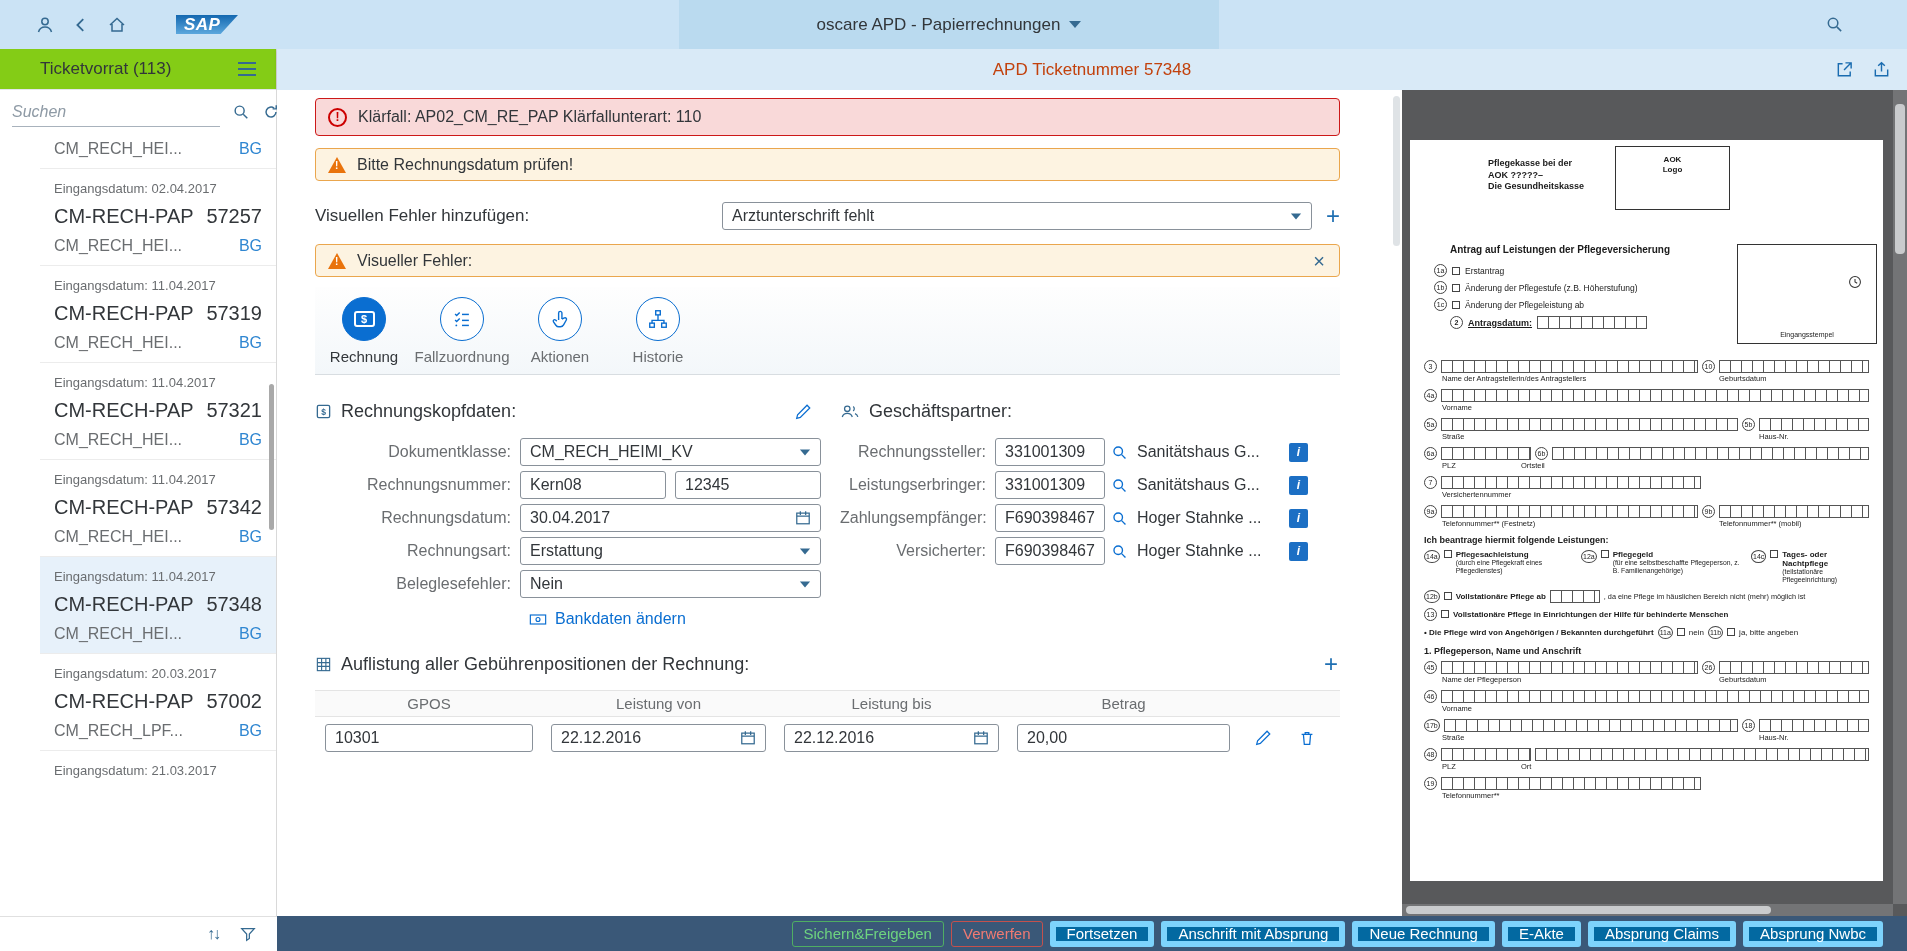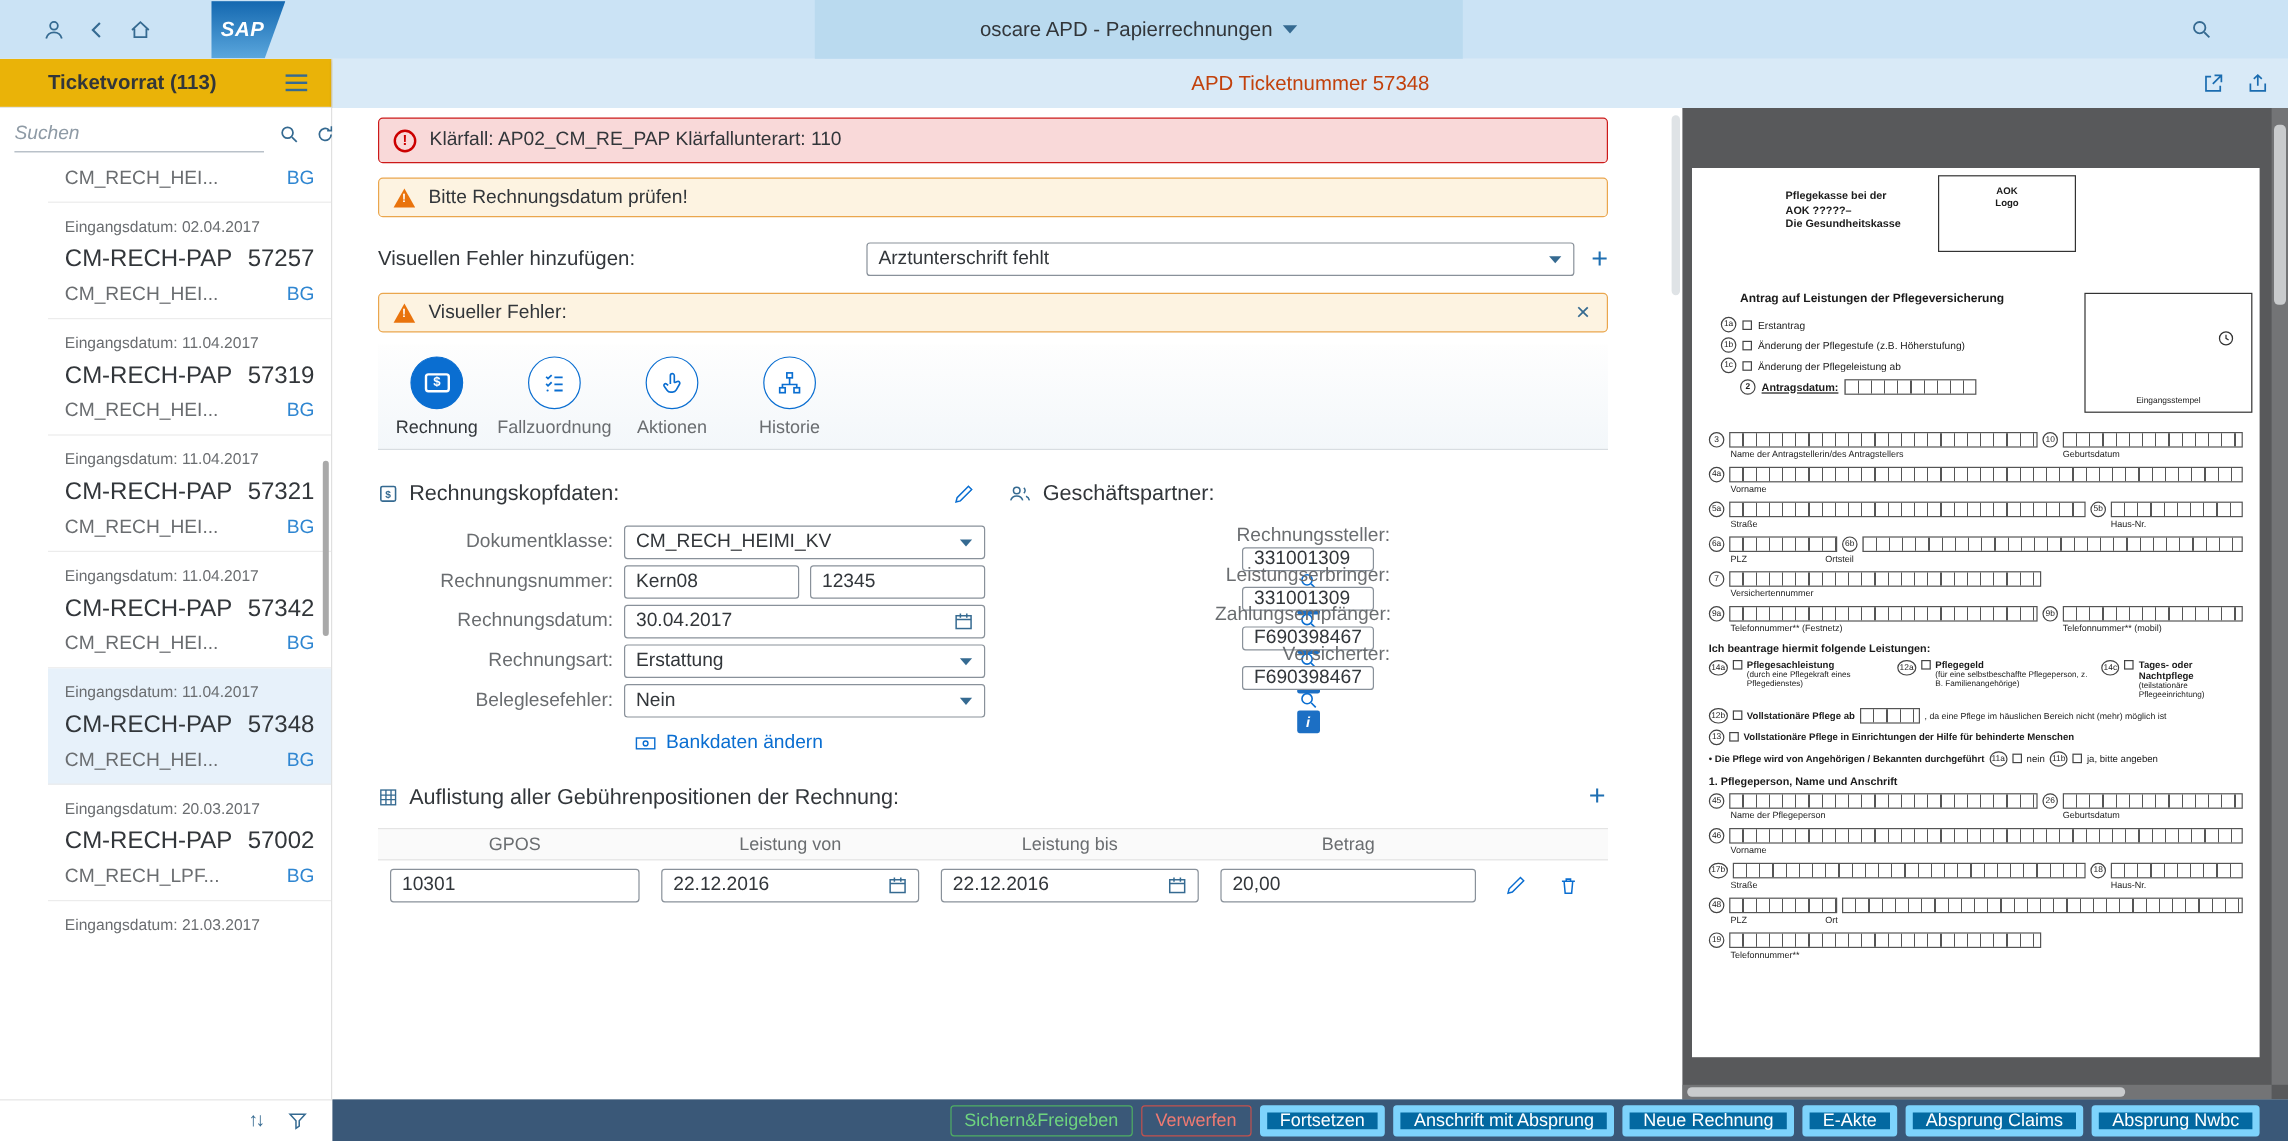--- a/index.html
+++ b/index.html
@@ -5,32 +5,32 @@
   * { margin:0; padding:0; box-sizing:border-box; }
   html,body { width:1907px; height:951px; }
   body { font-family:"Liberation Sans",sans-serif; color:#32363a; background:#fff; overflow:hidden; }
   svg { display:block; }
   .root { position:relative; width:1907px; height:951px; display:flex; flex-direction:column; background:#fff; }
 
   
   .topbar { flex:0 0 49px; background:#cbe3f5; display:flex; align-items:center; position:relative; z-index:5; }
   .tb-icon { width:34px; height:34px; display:flex; align-items:center; justify-content:center; color:#356a91; cursor:pointer; }
   .tb-left { display:flex; align-items:center; margin-left:28px; gap:2px; }
-  .sap-logo { width:62px; height:48px; margin-left:40px; background:linear-gradient(180deg,#1468b0,#5ba7dd);
+  .sap-logo { width:62px; height:19px; margin-left:40px; background:linear-gradient(180deg,#1468b0,#5ba7dd);
     clip-path:polygon(0 0,100% 0,72% 100%,0 100%); color:#fff; font-style:italic; font-weight:bold;
     font-size:17px; display:flex; align-items:center; padding-left:8px; letter-spacing:.5px; }
   .tb-center { position:absolute; left:679px; width:540px; top:0; bottom:0; background:#badaef;
     display:flex; align-items:center; justify-content:center; gap:9px; font-size:17px; color:#32363a; cursor:pointer; }
   .tri-down { width:0; height:0; border-left:6px solid transparent; border-right:6px solid transparent; border-top:7px solid #356a91; }
   .tb-search { position:absolute; right:56px; top:7px; }
 
   
   .subrow { flex:0 0 41px; display:flex; }
-  .sb-head { width:277px; background:#eab308; border-bottom:1px solid #e3e6e9; border-right:1px solid #d9d9d9;
-    display:flex; align-items:center; padding:0 16px 0 40px;font-weight:bold; }
+  .sb-head { width:277px; background:#84cc16; border-bottom:1px solid #e3e6e9; border-right:1px solid #d9d9d9;
+    display:flex; align-items:center; padding:0 16px 0 40px; }
   .sb-head-title { font-size:17px; color:#32363a; }
   .burger { margin-left:auto; display:flex; flex-direction:column; gap:3.5px; cursor:pointer; padding:4px; }
   .burger i { display:block; width:18px; height:2.4px; background:#356a91; }
   .main-head { flex:1; background:#d9eaf7; display:flex; align-items:center; justify-content:center;
     position:relative; font-size:17px; color:#c2410c; box-shadow:0 1px 3px rgba(0,0,0,.18); }
   .mh-icons { position:absolute; right:16px; display:flex; gap:18px; color:#1a6cb0; }
   .mh-icons > div { cursor:pointer; }
 
   
   .bodyrow { flex:1 1 auto; min-height:0; display:flex; }
@@ -96,21 +96,21 @@
   .col-r { flex:1; padding-left:10px; }
   .sec-head { display:flex; align-items:center; gap:9px; font-size:18px; margin-bottom:16px; color:#32363a; }
   .sec-ic { color:#356a91; }
   .edit-ic { margin-left:auto; margin-right:18px; color:#0a6ed1; cursor:pointer; }
   .frow { display:flex; align-items:center; margin-bottom:5px; height:28px; }
   .flabel { width:205px; text-align:right; padding-right:9px; font-size:16px; color:#6a6d70; }
   .w-full { width:301px; }
   .w-half { width:146px; margin-right:9px; }
   .bank-link { margin:12px 0 0 214px; display:flex; gap:8px; color:#0a6ed1; font-size:16px; align-items:center; cursor:pointer; }
 
-  .prow { display:flex; align-items:center; margin-bottom:5px; height:28px;flex-direction:column; }
+  .prow { display:flex; align-items:center; margin-bottom:5px; height:28px; }
   .plabel { width:155px; text-align:right; padding-right:9px; font-size:16px; color:#6a6d70; }
   .pinput { width:110px; cursor:text; }
   .mag { color:#0a6ed1; margin:0 5px 0 6px; cursor:pointer; }
   .pname { font-size:16px; color:#32363a; width:152px; white-space:nowrap; overflow:hidden; margin-left:4px; }
   .info-ic { flex:0 0 19px; width:19px; height:19px; background:#1c6fc4; border-radius:2px; color:#fff; font-size:12px;
     font-weight:bold; font-style:italic; display:flex; align-items:center; justify-content:center; cursor:pointer; }
 
   .pos-head { display:flex; align-items:center; gap:9px; font-size:18px; margin-bottom:14px; }
   .pos-head .plus-btn { margin-left:auto; margin-right:2px; }
   .tbl-head { display:flex; align-items:center; height:27px; background:#fafafa; border-top:1px solid #e4e4e4;

